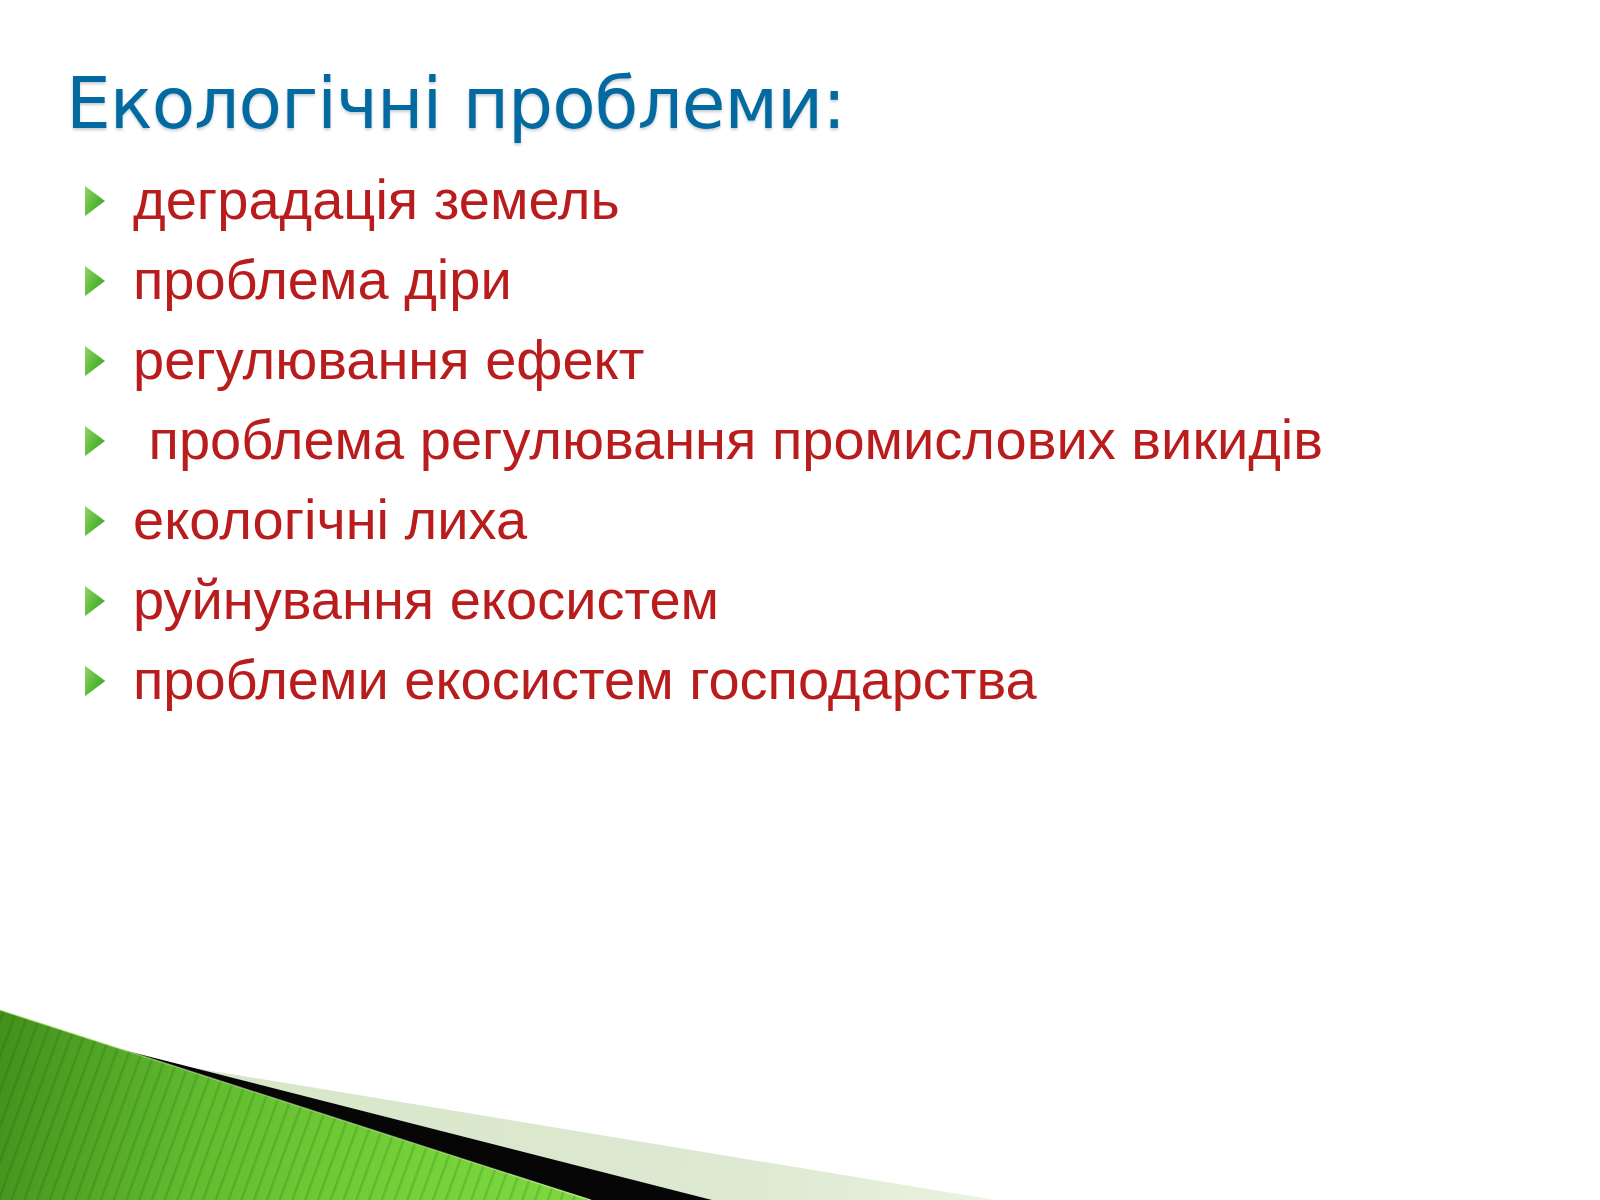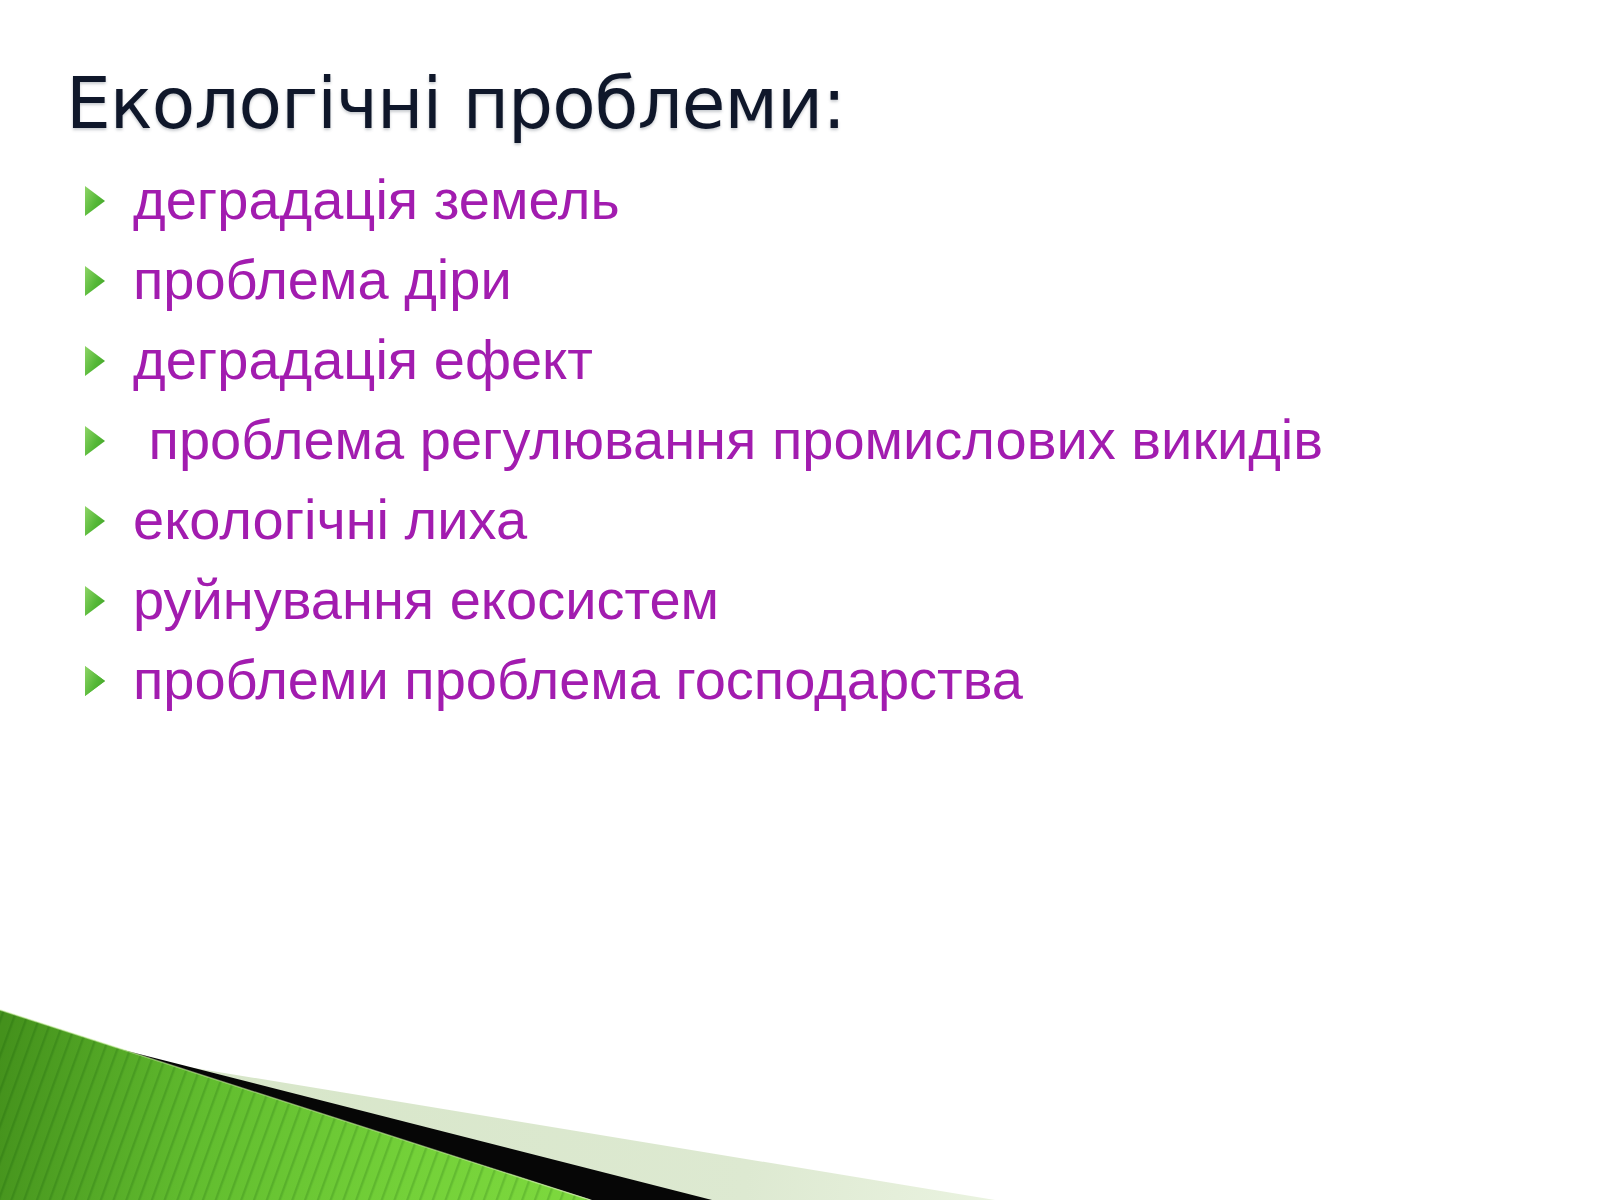--- a/index.html
+++ b/index.html
@@ -17,39 +17,39 @@
   }
   .slide-title {
     position: absolute;
     left: 66px;
     top: 62px;
     margin: 0;
     font-family: "DejaVu Sans", "Liberation Sans", sans-serif;
     font-size: 71px;
     font-weight: 400;
     letter-spacing: -1px;
-    color: #0f172a;
+    color: #0369a1;
     text-shadow: 0 2px 3px rgba(74, 84, 97, 0.30);
     white-space: nowrap;
   }
   .bullet-list {
     position: absolute;
     left: 85px;
     top: 160px;
     width: 1270px;
     margin: 0;
     padding: 0;
     list-style: none;
   }
   .bullet-item {
     position: relative;
     padding-left: 48px;
     font-size: 56px;
     line-height: 80px;
-    color: #a21caf;
+    color: #b91c1c;
   }
   .bullet-text {
     white-space: pre-wrap;
   }
   .bullet-arrow {
     position: absolute;
     left: 0;
     top: 26px;
     width: 20px;
     height: 30px;
@@ -76,40 +76,40 @@
     <li class="bullet-item">
       <span class="bullet-arrow"></span>
       <span class="bullet-text">деградація земель</span>
     </li>
     <li class="bullet-item">
       <span class="bullet-arrow"></span>
       <span class="bullet-text">проблема діри</span>
     </li>
     <li class="bullet-item">
       <span class="bullet-arrow"></span>
-      <span class="bullet-text">деградація ефект</span>
+      <span class="bullet-text">регулювання ефект</span>
     </li>
     <li class="bullet-item">
       <span class="bullet-arrow"></span>
       <span class="bullet-text"> проблема регулювання промислових викидів</span>
     </li>
     <li class="bullet-item">
       <span class="bullet-arrow"></span>
       <span class="bullet-text">екологічні лиха</span>
     </li>
     <li class="bullet-item">
       <span class="bullet-arrow"></span>
       <span class="bullet-text">руйнування екосистем</span>
     </li>
     <li class="bullet-item">
       <span class="bullet-arrow"></span>
     </li>
     <li class="bullet-item">
       <span class="bullet-arrow"></span>
-      <span class="bullet-text">проблеми проблема господарства</span>
+      <span class="bullet-text">проблеми екосистем господарства</span>
     </li>
   </ul>
 
   <svg class="bottom-decoration" viewBox="0 0 1600 1200" xmlns="http://www.w3.org/2000/svg">
     <defs>
       <linearGradient id="paleGrad" gradientUnits="userSpaceOnUse" x1="0" y1="1120" x2="995" y2="1200">
         <stop offset="0" stop-color="#d5e5c6"></stop>
         <stop offset="0.75" stop-color="#dde9d1"></stop>
         <stop offset="1" stop-color="#eaf3e0"></stop>
       </linearGradient>

